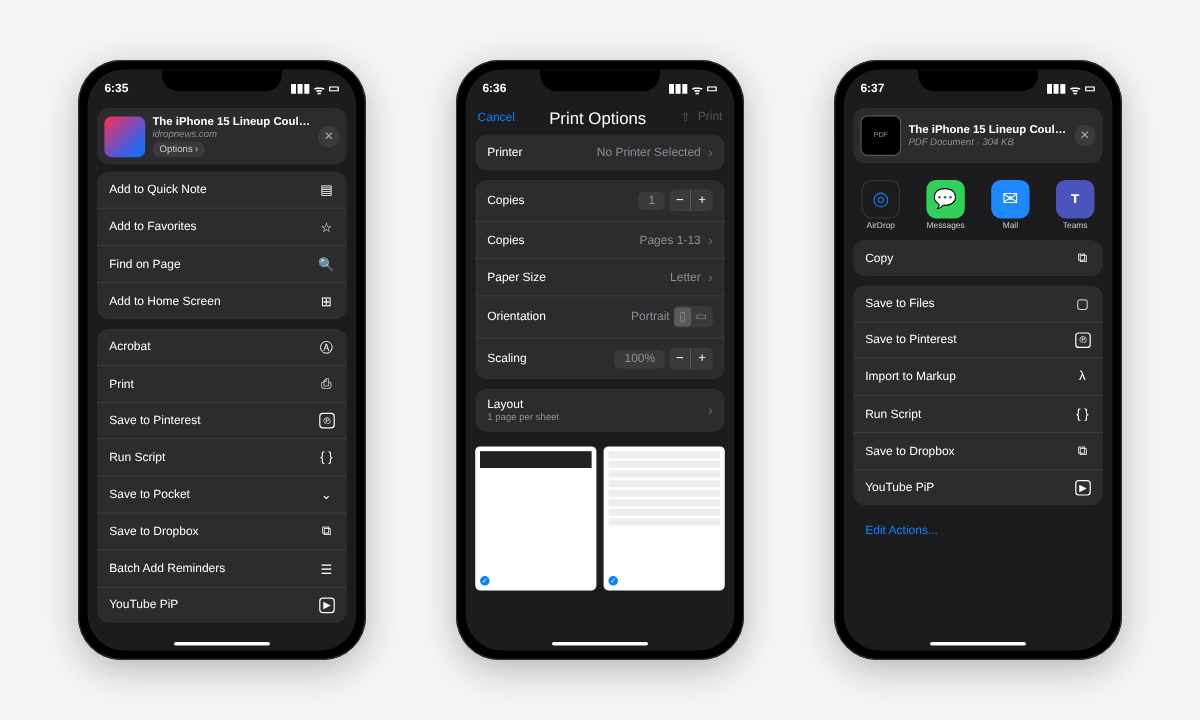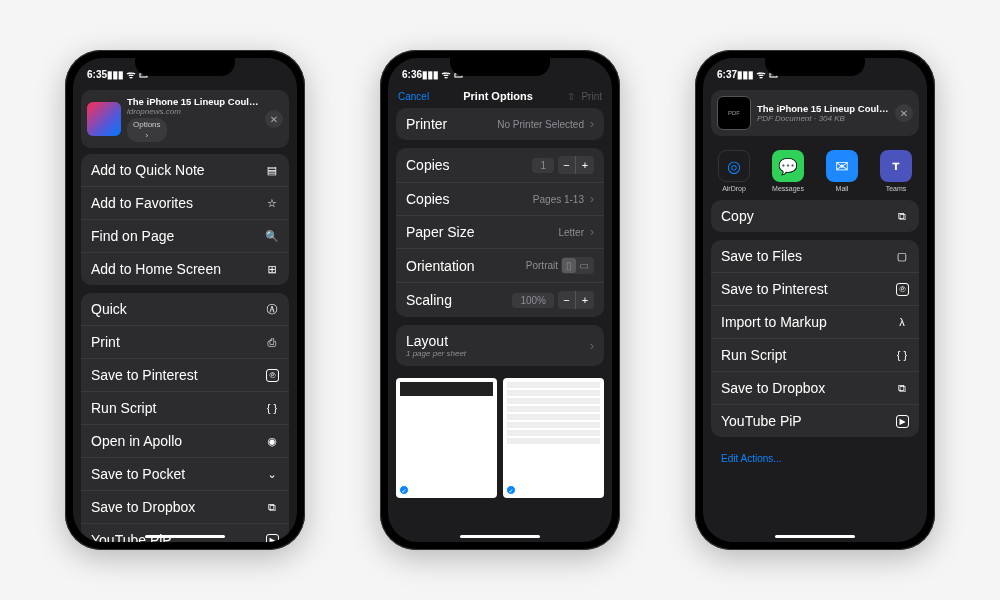--- a/index.html
+++ b/index.html
@@ -36,20 +36,21 @@
     position: absolute;
     top: 0; left: 50%;
     transform: translateX(-50%);
     width: 100px; height: 18px;
     background: #000;
     border-radius: 0 0 14px 14px;
     z-index: 10;
   }
   .status-bar {
     display: flex;
+    justify-content: space-between;
     align-items: center;
     padding: 6px 14px 0 14px;
     height: 26px;
     font-size: 10px;
     font-weight: 600;
   }
   .status-icons { display: flex; gap: 3px; align-items: center; }
   .home-ind {
     position: absolute;
     bottom: 4px; left: 50%;
@@ -75,64 +76,64 @@
   .thumb.pdf {
     background: #000;
     border: 1px solid #555;
     display:flex; align-items:center; justify-content:center;
     font-size:6px; color:#999;
   }
   .hdr-text { flex: 1; overflow: hidden; }
   .hdr-title { font-size: 9.5px; font-weight: 600; white-space: nowrap; overflow: hidden; text-overflow: ellipsis; }
   .hdr-sub { font-size: 8px; color: #8e8e93; font-style: italic; }
   .close { width: 18px; height: 18px; background: #3a3a3c; border-radius: 50%; display: flex; align-items: center; justify-content: center; color: #aaa; font-size: 10px; flex-shrink: 0; }
-  .opt-btn { display: inline-flex; align-items: center; gap: 2px; background: #3a3a3c; padding: 2px 6px; border-radius: 10px; font-size: 8px; margin-top: 2px; color:#ccc;flex-direction:column; }
+  .opt-btn { display: inline-flex; align-items: center; gap: 2px; background: #3a3a3c; padding: 2px 6px; border-radius: 10px; font-size: 8px; margin-top: 2px; color:#ccc; }
   .list { margin: 0 8px; }
   .group { background: #2c2c2e; border-radius: 10px; margin-bottom: 8px; overflow: hidden; }
   .row {
     display: flex;
     justify-content: space-between;
     align-items: center;
     padding: 8px 10px;
     border-bottom: 0.5px solid #3a3a3c;
   }
   .row:last-child { border-bottom: none; }
-  .row .lbl { font-size: 14px; }
+  .row .lbl { font-size: 10px; }
   .row .val { font-size: 10px; color: #8e8e93; display:flex; align-items:center; gap:3px; }
   .icon { width: 14px; height: 14px; display: inline-flex; align-items: center; justify-content: center; font-size: 11px; color: #fff; }
   .icon.box { border: 1px solid #fff; border-radius: 3px; width: 13px; height: 13px; font-size: 8px; }
   .chev::after { content: '›'; color: #666; font-size: 12px; margin-left: 3px; }
   .stepper { display:flex; align-items:center; gap:0; }
   .stepper .v { background:#3a3a3c; padding:2px 8px; border-radius:4px; margin-right:4px; }
   .stepper button { width:18px; height:18px; background:#3a3a3c; border:none; color:#fff; font-size:11px; }
   .stepper button:first-of-type { border-radius:4px 0 0 4px; border-right:0.5px solid #555; }
   .stepper button:last-of-type { border-radius:0 4px 4px 0; }
   .seg { display:flex; background:#3a3a3c; border-radius:4px; padding:1px; }
   .seg span { padding:2px 4px; border-radius:3px; }
   .seg .on { background:#5a5a5c; }
   .topbar { display:flex; justify-content:space-between; align-items:center; padding:6px 10px; }
   .topbar .l, .topbar .r { color:#0a84ff; font-size:10px; }
-  .topbar .c { font-size:11px; font-weight:700; }
+  .topbar .c { font-size:14px; font-weight:400; }
   .topbar .r.dis { color:#555; display:flex; gap:6px; }
   .preview-row { display:flex; gap:6px; padding:4px 8px 0 8px; }
   .page-prev { flex:1; background:#fff; border-radius:4px; height:120px; position:relative; overflow:hidden;}
   .page-prev.p1::before { content:''; position:absolute; top:4px; left:4px; right:4px; height:14px; background:#222; }
   .page-prev.p2::before { content:''; position:absolute; top:4px; left:4px; right:4px; height:6px; background:#eee; box-shadow: 0 8px 0 #eee, 0 16px 0 #eee, 0 24px 0 #eee, 0 32px 0 #eee, 0 40px 0 #eee, 0 48px 0 #eee, 0 56px 0 #eee; }
   .page-cap { position:absolute; bottom:3px; left:3px; display:flex; align-items:center; gap:3px; font-size:7px; color:#fff; }
   .chk { width:10px; height:10px; background:#0a84ff; border-radius:50%; border:1px solid #fff; display:flex; align-items:center; justify-content:center; font-size:6px; }
   .apps { display:flex; justify-content:space-around; padding:8px 4px; }
   .app { display:flex; flex-direction:column; align-items:center; gap:3px; width:40px; }
   .app-ic { width:32px; height:32px; border-radius:8px; display:flex; align-items:center; justify-content:center; font-size:16px; color:#fff; }
   .app-lbl { font-size:7px; color:#ccc; text-align:center; }
   .airdrop { background:#1c1c1e; border:1px solid #333; color:#0a84ff; }
   .messages { background:#30d158; }
   .mail { background:#1e88ff; }
   .teams { background:#4b53bc; font-size:10px; font-weight:bold; }
   .edit { color:#0a84ff; font-size:10px; padding:8px 10px; }
-  .layout-sub { font-size:8px; color:#8e8e93;font-style:italic; }
+  .layout-sub { font-size:8px; color:#8e8e93; }
 </style>
 </head>
 <body>
 
 <div class="phone">
   <div class="screen">
     <div class="notch"></div>
     <div class="status-bar">
       <span>6:35</span>
       <span class="status-icons">
@@ -170,46 +171,46 @@
     <span class="lbl">Find on Page</span>
     <span class="icon ">🔍</span>
   </div>
           <div class="row">
     <span class="lbl">Add to Home Screen</span>
     <span class="icon ">⊞</span>
   </div>
         </div>
       <div class="group" id="p1g2">
           <div class="row">
-    <span class="lbl">Quick</span>
+    <span class="lbl">Acrobat</span>
     <span class="icon ">Ⓐ</span>
   </div>
           <div class="row">
     <span class="lbl">Print</span>
     <span class="icon ">⎙</span>
   </div>
           <div class="row">
     <span class="lbl">Save to Pinterest</span>
     <span class="icon box">℗</span>
   </div>
           <div class="row">
     <span class="lbl">Run Script</span>
     <span class="icon ">{ }</span>
   </div>
           <div class="row">
-    <span class="lbl">Open in Apollo</span>
-    <span class="icon ">◉</span>
-  </div>
-          <div class="row">
     <span class="lbl">Save to Pocket</span>
     <span class="icon ">⌄</span>
   </div>
           <div class="row">
     <span class="lbl">Save to Dropbox</span>
     <span class="icon ">⧉</span>
+  </div>
+          <div class="row">
+    <span class="lbl">Batch Add Reminders</span>
+    <span class="icon ">☰</span>
   </div>
           <div class="row">
     <span class="lbl">YouTube PiP</span>
     <span class="icon box">▶</span>
   </div>
         </div>
     </div>
     <div class="home-ind"></div>
   </div>
 </div>

